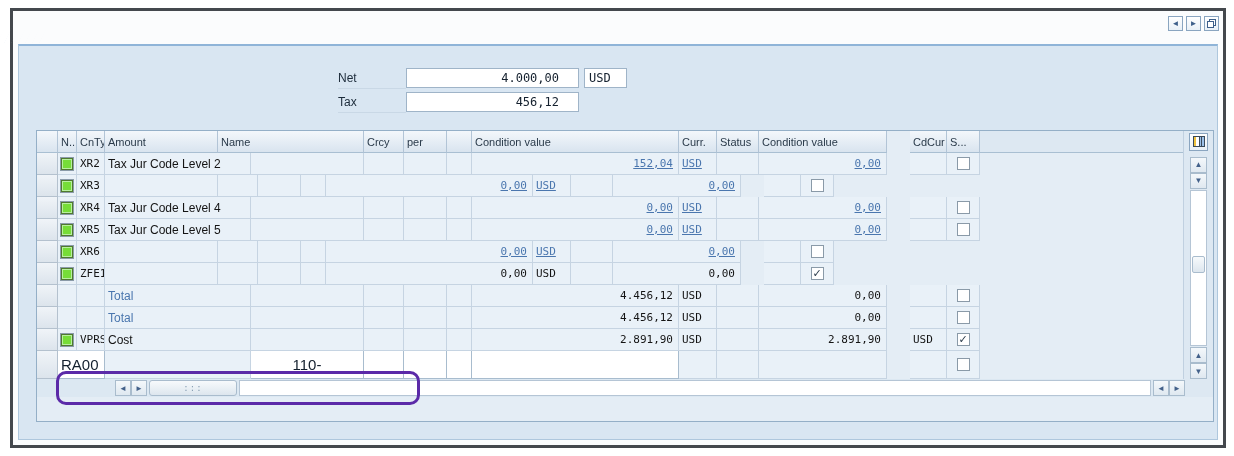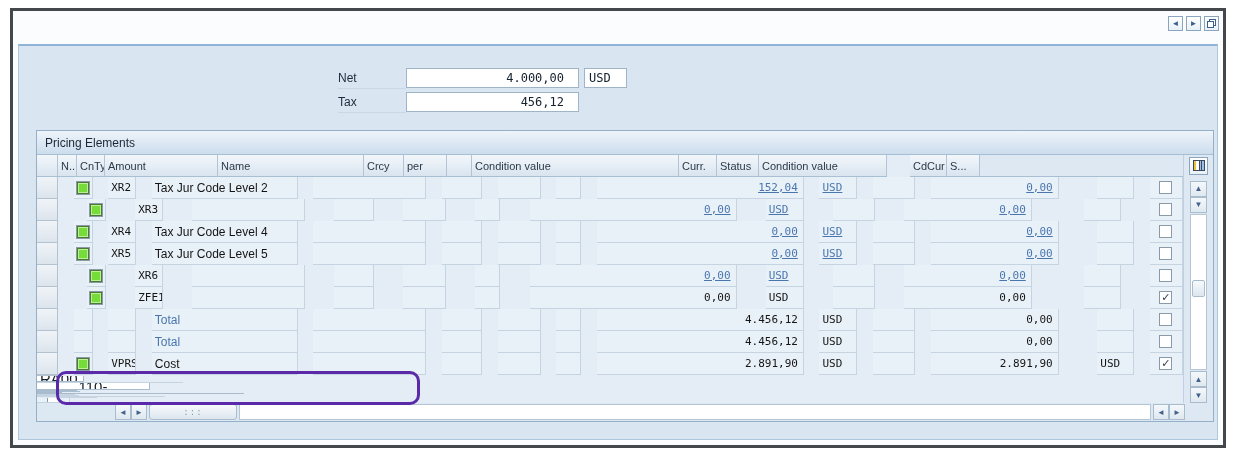--- a/index.html
+++ b/index.html
@@ -28,34 +28,34 @@
   .ovl-icon .b2{position:absolute;left:0;bottom:0;width:7px;height:7px;border:1px solid #3d5f8a;background:#fff;}
 
   
   .panel{position:absolute;left:5px;right:5px;top:33px;bottom:5px;background:#d9e6f2;border:1px solid #aec7dd;border-top:2px solid #8fb4d8;}
 
   
   .form{position:absolute;left:319px;top:20px;width:330px;}
   .form-row{display:flex;align-items:center;height:24px;}
   .form-label{width:68px;font-size:12px;color:#1c2b3a;border-bottom:1px solid #c9d8e6;height:21px;display:flex;align-items:center;text-align:right;}
   .field{height:20px;background:#ffffff;border:1px solid #9fb4c8;font-family:"DejaVu Sans Mono",monospace;font-size:12px;color:#14202e;display:flex;align-items:center;}
-  .f-amount{width:173px;justify-content:flex-end;padding-right:14px;}
+  .f-amount{width:173px;justify-content:flex-end;padding-right:19px;}
   .f-curr{width:43px;margin-left:5px;padding-left:4px;}
 
   
   .pricing{position:absolute;left:17px;top:84px;width:1178px;height:292px;border:1px solid #94afc7;background:#e4edf5;}
   .p-title{height:24px;background:linear-gradient(#eef4fa,#cddded);border-bottom:1px solid #a6bed4;display:flex;align-items:center;padding-left:8px;font-size:12px;color:#1a2736;}
   .p-body{display:flex;height:266px;}
   .cols{width:1148px;position:relative;}
   .thead{display:flex;height:22px;}
   .hc{background:linear-gradient(#f3f7fb,#d9e4ef);border-right:1px solid #b2c4d6;border-bottom:1px solid #a9bfd2;font-size:11px;color:#2a3a4a;display:flex;align-items:center;padding:0 3px;white-space:nowrap;overflow:hidden;}
   .h-fill{flex:1;background:#dde8f2;border-bottom:1px solid #a9bfd2;}
   .tbody{position:relative;}
-  .trow{display:flex;height:22px;justify-content:space-between;}
-  .trow.entry{height:28px;flex-direction:column;}
+  .trow{display:flex;height:22px;}
+  .trow.entry{height:28px;}
   .cell{background:#e9f1f8;border-right:1px solid #c6d4e2;border-bottom:1px solid #c6d4e2;font-size:12px;color:#141414;display:flex;align-items:center;padding:0 3px;white-space:nowrap;overflow:hidden;}
   .selbtn{background:linear-gradient(#f0f4f8,#dce4ec);border-right:1px solid #b4c1ce;border-bottom:1px solid #b4c1ce;}
   .mono{font-family:"DejaVu Sans Mono",monospace;font-size:11px;}
   .num{justify-content:flex-end;padding-right:5px;}
   .center{justify-content:center;}
   .t-blue{color:var(--value-blue);text-decoration:underline;}
   .t-black{color:#141414;}
   .name-blue{color:var(--value-blue);}
   .gicon{width:12px;height:12px;background:var(--status-green);border:1px solid #4f7a2e;box-shadow:inset 0 0 0 1px #b8efa0, 0 0 0 1px #8a9aa8;}
   .cb{width:13px;height:13px;background:#ffffff;border:1px solid #8a9aa8;font-size:11px;line-height:11px;color:#2a3a4a;display:flex;align-items:center;justify-content:center;}
@@ -155,21 +155,20 @@
           <div class="field f-amount">4.000,00</div>
           <div class="field f-curr">USD</div>
         </div>
         <div class="form-row">
           <div class="form-label">Tax</div>
           <div class="field f-amount">456,12</div>
         </div>
       </div>
 
       <div class="pricing">
-        <div class="p-title">Pricing Elements</div>
         <div class="p-body">
           <div class="cols">
             <div class="thead">
               <div class="hc c-sel"></div>
               <div class="hc c-n">N..</div>
               <div class="hc c-cnty">CnTy</div>
               <div class="hc c-amt">Amount</div>
               <div class="hc c-name">Name</div>
               <div class="hc c-crcy">Crcy</div>
               <div class="hc c-per">per</div>

